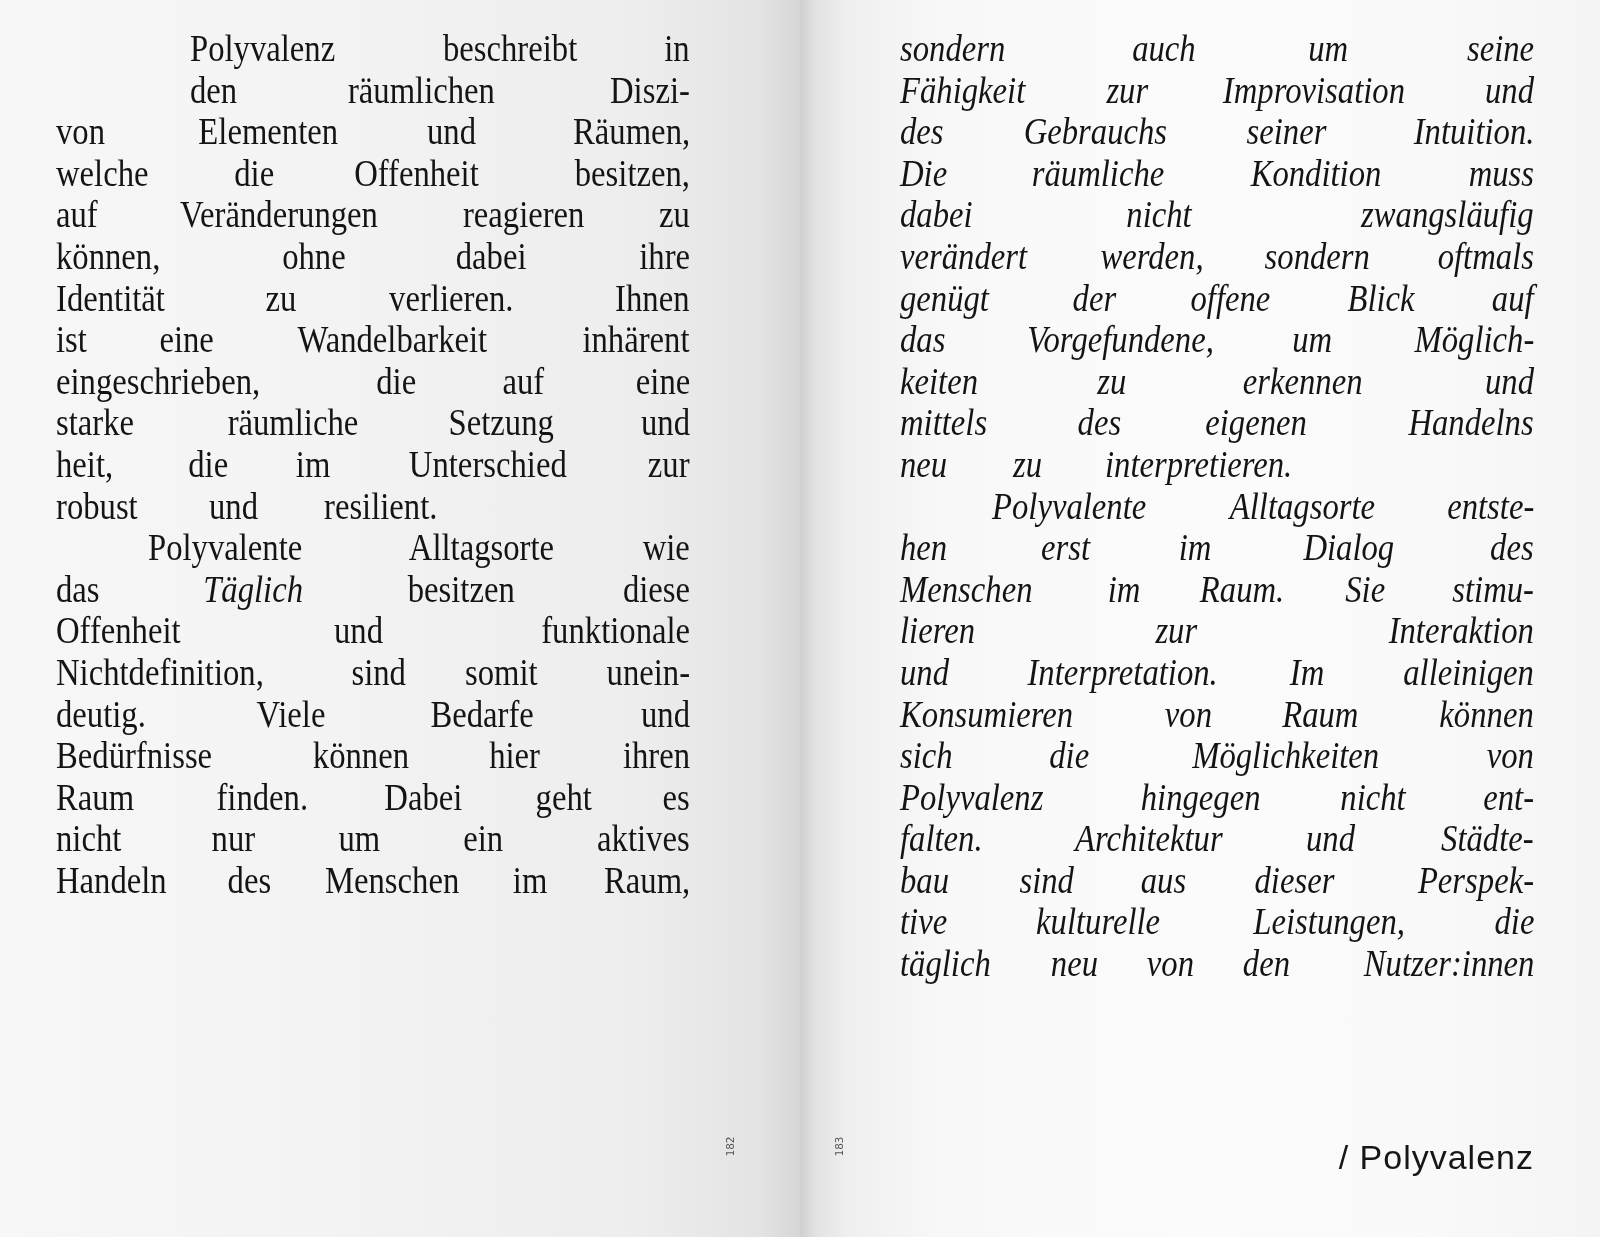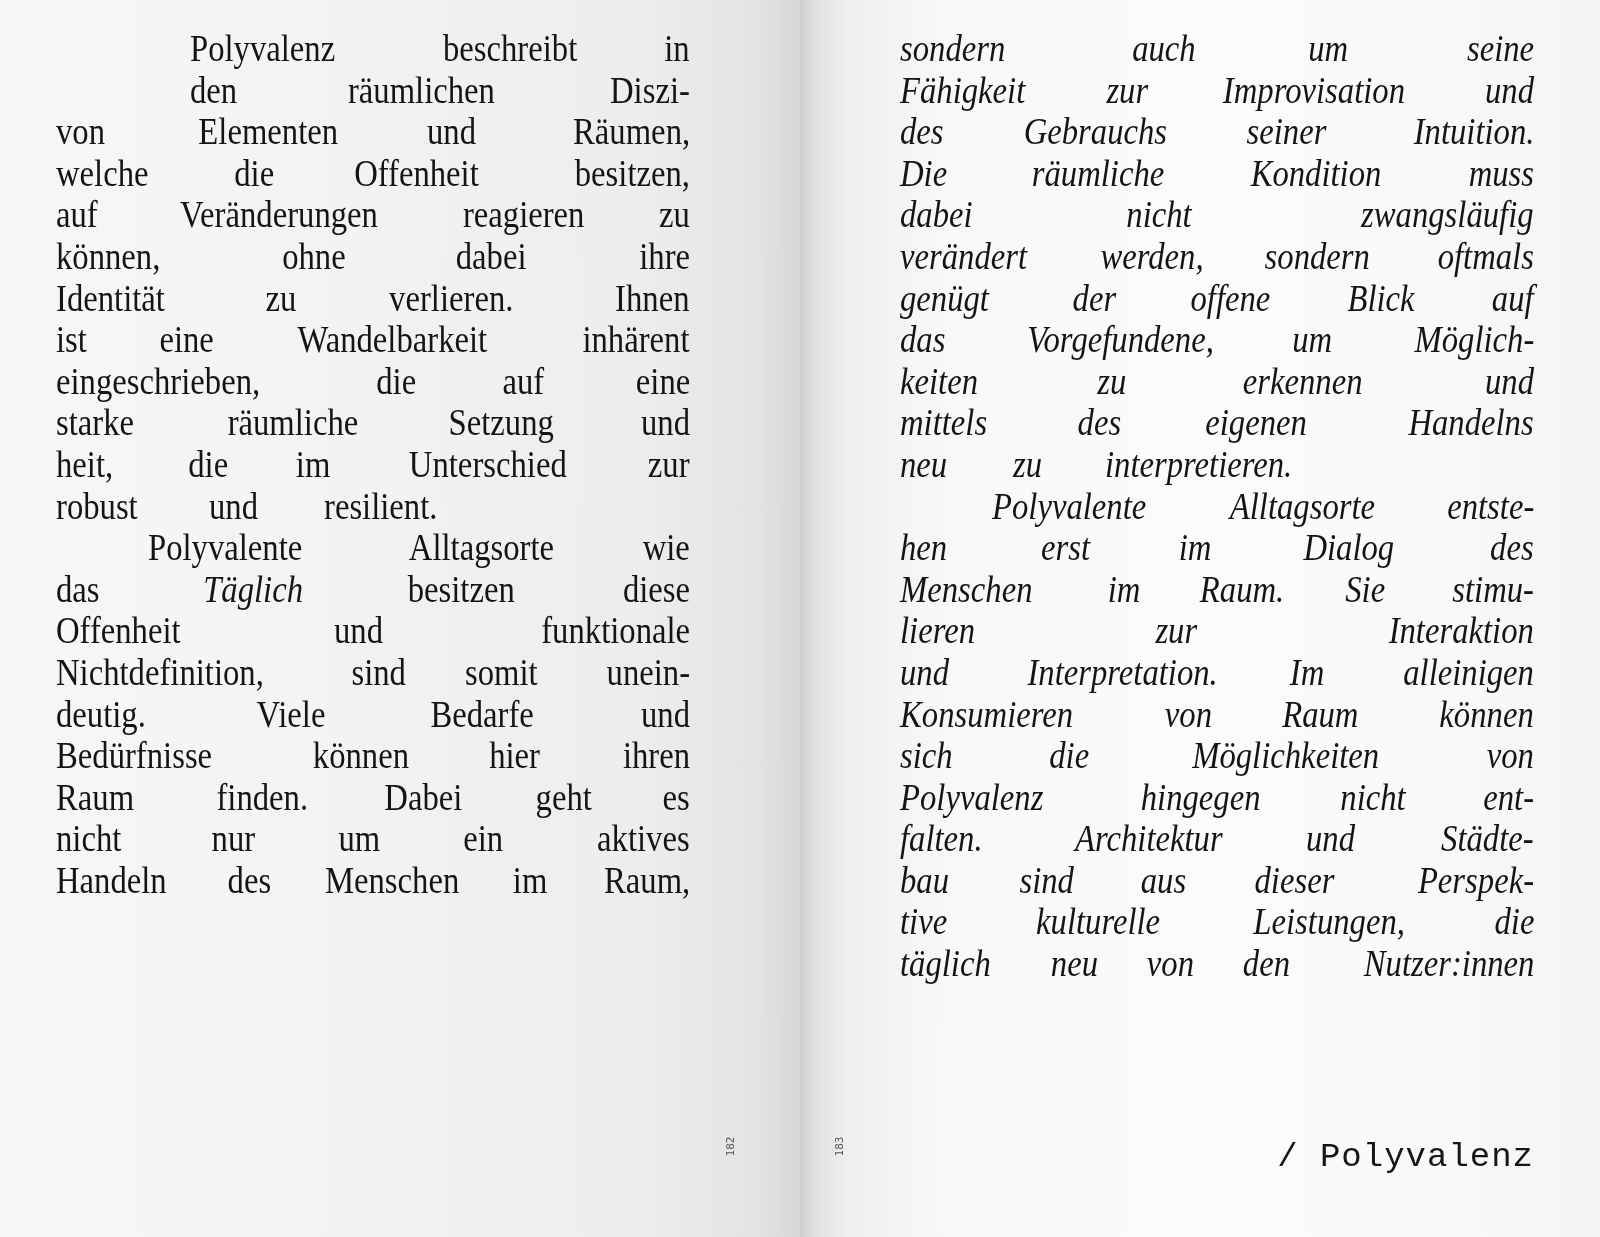--- a/index.html
+++ b/index.html
@@ -44,21 +44,21 @@
     position:absolute; top:1140px;
     font-family:"DejaVu Sans Mono", monospace;
     font-size:11px; color:#555;
     transform:rotate(-90deg); transform-origin:center;
     width:40px; text-align:center;
   }
   .folio-left { left:710px; }
   .folio-right { left:19px; }
   .running-head {
     position:absolute; right:66px; top:1138px;
-    font-family:Liberation Mono, monospace;
+    font-family:Liberation Sans, sans-serif;
     font-size:34px; letter-spacing:1px; color:#161616;
   }
 </style>
 </head>
 <body>
 
 <div class="page page-left">
   <div class="column col-left">
       <div class="line drop">
         <span class="w">Polyvalenz</span>

